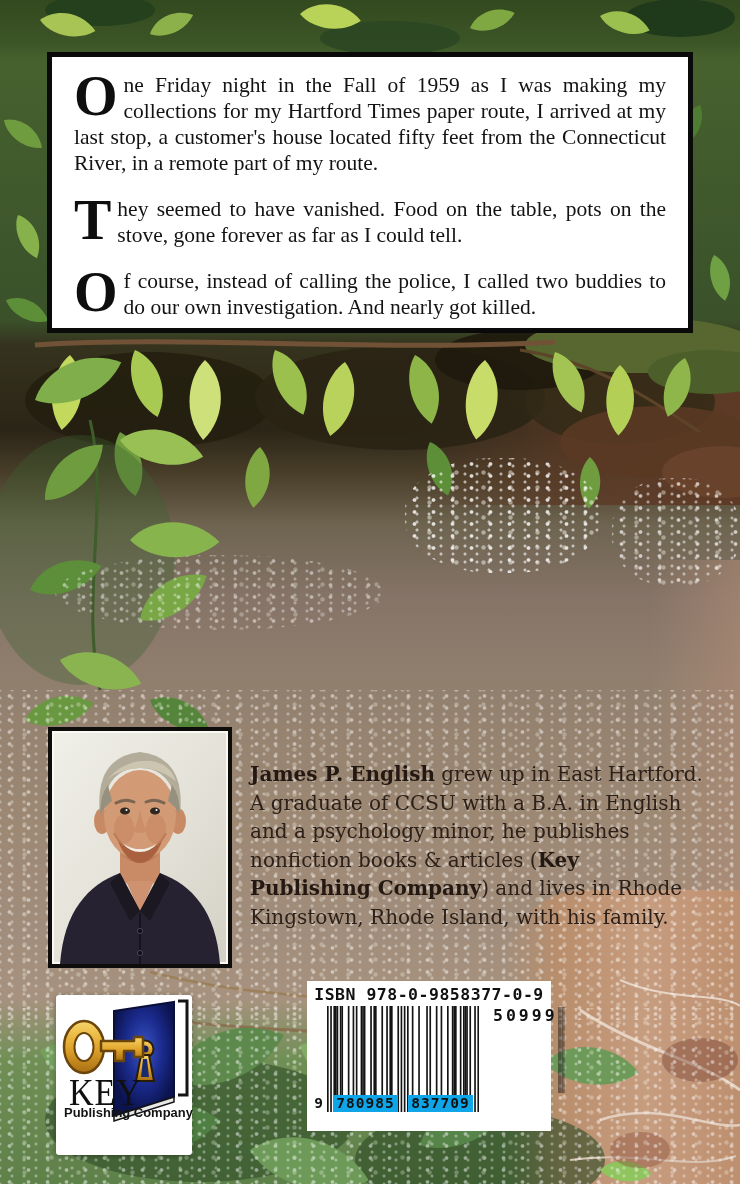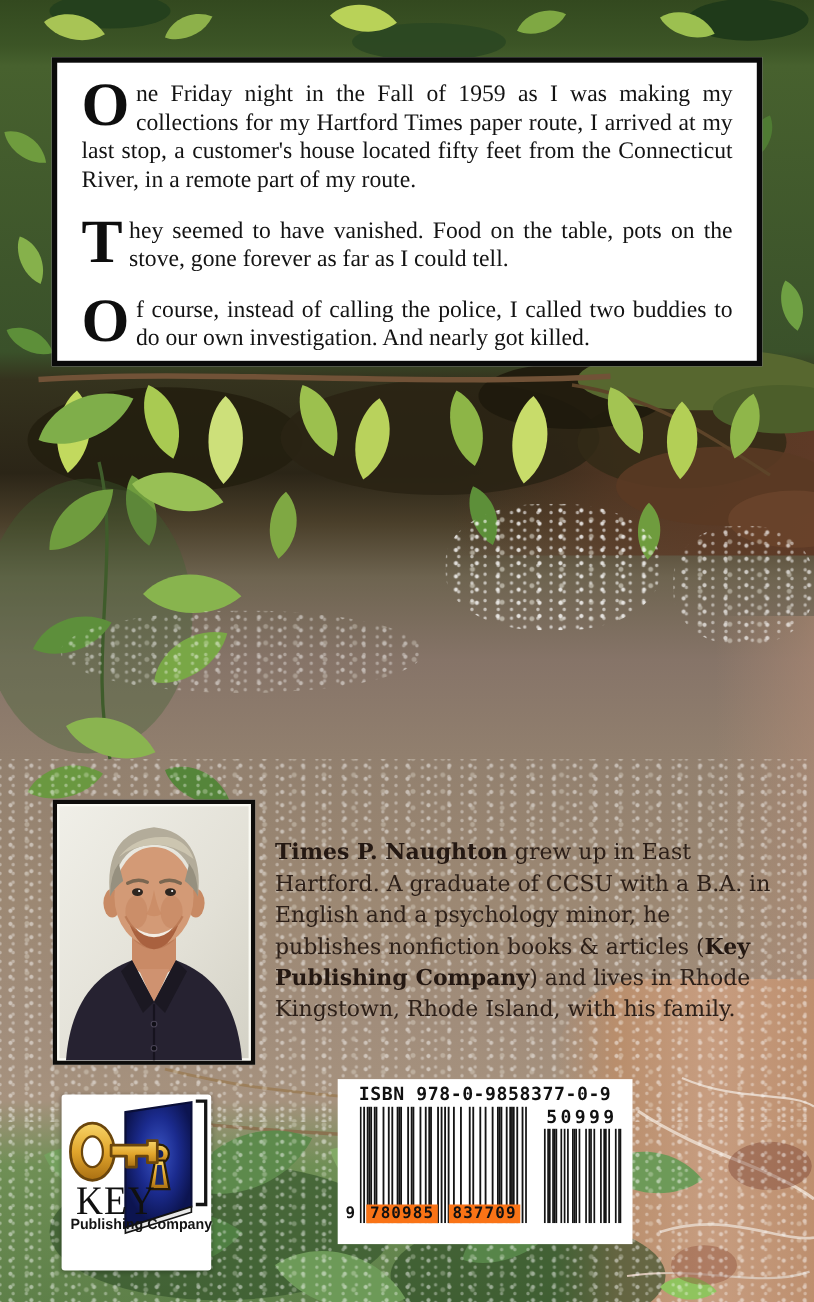--- a/index.html
+++ b/index.html
@@ -56,33 +56,33 @@
   .key-logo{position:absolute;left:56px;top:995px;width:136px;height:160px;
     background:#fff;border-radius:3px;box-shadow:0 1px 5px rgba(0,0,0,.3);}
   .key-logo svg{position:absolute;left:0;top:0;}
   .logo-name{position:absolute;left:13px;top:76px;font-family:"Liberation Serif",serif;
     font-size:37px;letter-spacing:1px;color:#101010;transform:scaleX(.92);
     transform-origin:left;}
   .logo-sub{position:absolute;left:8px;top:110px;font-family:"Liberation Sans",sans-serif;
     font-size:13.5px;font-weight:bold;color:#141414;white-space:nowrap;transform:scaleX(.96);transform-origin:left;}
 
   
-  .barcode-box{position:absolute;left:307px;top:981px;width:268px;height:150px;
+  .barcode-box{position:absolute;left:307px;top:981px;width:244px;height:150px;
     box-sizing:border-box;background:#fff;padding:4px 6px;}
   .isbn-line{font-family:"DejaVu Sans Mono",monospace;font-size:16.5px;font-weight:bold;
     color:#111;text-align:center;letter-spacing:.5px;white-space:nowrap;}
   .bars-row{display:flex;margin-top:2px;}
   .main-col{position:relative;width:152px;height:106px;margin-left:14px;}
   .main-col svg{width:152px;height:106px;fill:#141414;}
-  .addon-col{width:72px;margin-left:14px;display:flex;flex-direction:column;}
+  .addon-col{width:72px;margin-left:14px;display:flex;flex-direction:row;}
   .price{font-family:"DejaVu Sans Mono",monospace;font-size:16.5px;font-weight:bold;
     letter-spacing:3px;color:#111;text-align:center;white-space:nowrap;}
   .addon-col svg{width:72px;height:86px;fill:#141414;margin-top:1px;}
   .digits{position:absolute;bottom:0;height:17px;font-family:"DejaVu Sans Mono",monospace;
-    font-size:14.5px;font-weight:bold;color:#111;background:#f97316;
+    font-size:14.5px;font-weight:bold;color:#111;background:#0ea5e9;
     display:flex;justify-content:center;line-height:17px;letter-spacing:1px;}
   .d-lead{left:-14px;width:12px;background:transparent;}
   .d-g1{left:6px;width:65px;}
   .d-g2{left:81px;width:65px;}
 </style>
 </head>
 <body>
 
 <div class="cover">
 
@@ -227,21 +227,21 @@
 
       <path d="M88,78 Q85,94 81,100 Q88,104 95,100 Q91,94 88,78" fill="#c8875f" opacity=".6"></path>
 
       <path d="M66,110 Q88,126 110,110 Q102,131 88,132 Q74,131 66,110 Z" fill="#a9613f"></path>
       <path d="M70,112 Q88,124 106,112 Q98,121 88,121 Q78,121 70,112 Z" fill="#f3ece2"></path>
       <path d="M62,102 Q66,110 72,115" stroke="#b5734f" stroke-width="2" fill="none" opacity=".7"></path>
       <path d="M114,102 Q110,110 104,115" stroke="#b5734f" stroke-width="2" fill="none" opacity=".7"></path>
     </svg>
   </div>
 
-  <div class="bio"><b>Times P. Naughton</b><span> grew up in East Hartford. A graduate of CCSU with a B.A. in English and a psychology minor, he publishes nonfiction books &amp; articles (</span><b>Key Publishing Company</b><span>) and lives in Rhode Kingstown, Rhode Island, with his family.</span></div>
+  <div class="bio"><b>James P. English</b><span> grew up in East Hartford. A graduate of CCSU with a B.A. in English and a psychology minor, he publishes nonfiction books &amp; articles (</span><b>Key Publishing Company</b><span>) and lives in Rhode Kingstown, Rhode Island, with his family.</span></div>
 
   <div class="key-logo">
     <svg width="136" height="131" viewBox="0 0 136 131">
       <defs>
         <radialGradient id="doorGlow" cx=".5" cy=".42" r=".55">
           <stop offset="0" stop-color="#3b55c4"></stop>
             <stop offset=".55" stop-color="#1b2b8e"></stop>
           <stop offset="1" stop-color="#0c1450"></stop>
         </radialGradient>
         <linearGradient id="gold" x1="0" y1="0" x2="0" y2="1">

